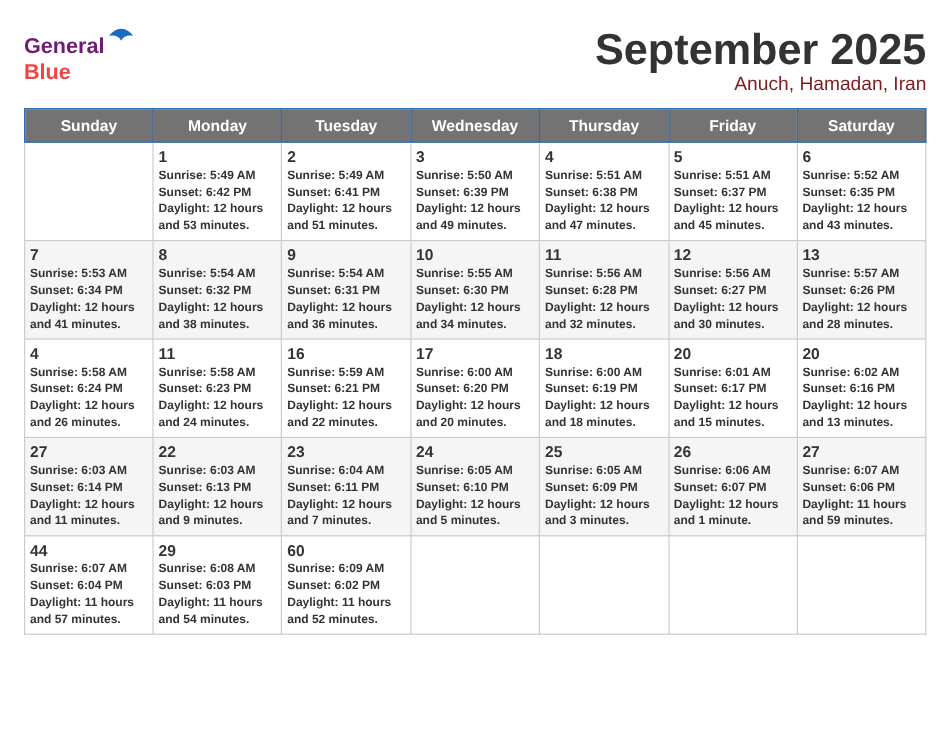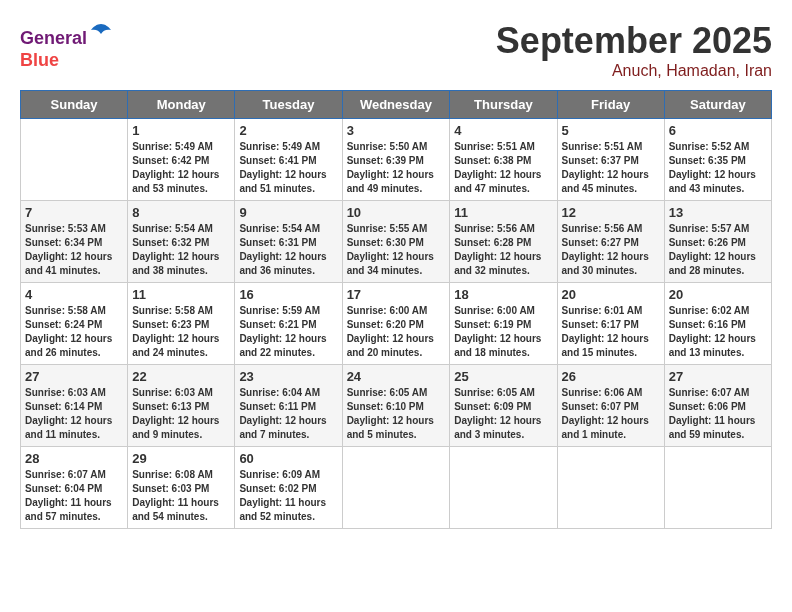--- a/index.html
+++ b/index.html
@@ -236,21 +236,21 @@
           <span class="day-number">26</span>
           <div class="day-info">Sunrise: 6:06 AM<br>Sunset: 6:07 PM<br>Daylight: 12 hours and 1 minute.</div>
         </td>
         <td>
           <span class="day-number">27</span>
           <div class="day-info">Sunrise: 6:07 AM<br>Sunset: 6:06 PM<br>Daylight: 11 hours and 59 minutes.</div>
         </td>
       </tr>
       <tr>
         <td>
-          <span class="day-number">28</span>
+          <span class="day-number">44</span>
           <div class="day-info">Sunrise: 6:07 AM<br>Sunset: 6:04 PM<br>Daylight: 11 hours and 57 minutes.</div>
         </td>
         <td>
           <span class="day-number">29</span>
           <div class="day-info">Sunrise: 6:08 AM<br>Sunset: 6:03 PM<br>Daylight: 11 hours and 54 minutes.</div>
         </td>
         <td>
           <span class="day-number">60</span>
           <div class="day-info">Sunrise: 6:09 AM<br>Sunset: 6:02 PM<br>Daylight: 11 hours and 52 minutes.</div>
         </td>

